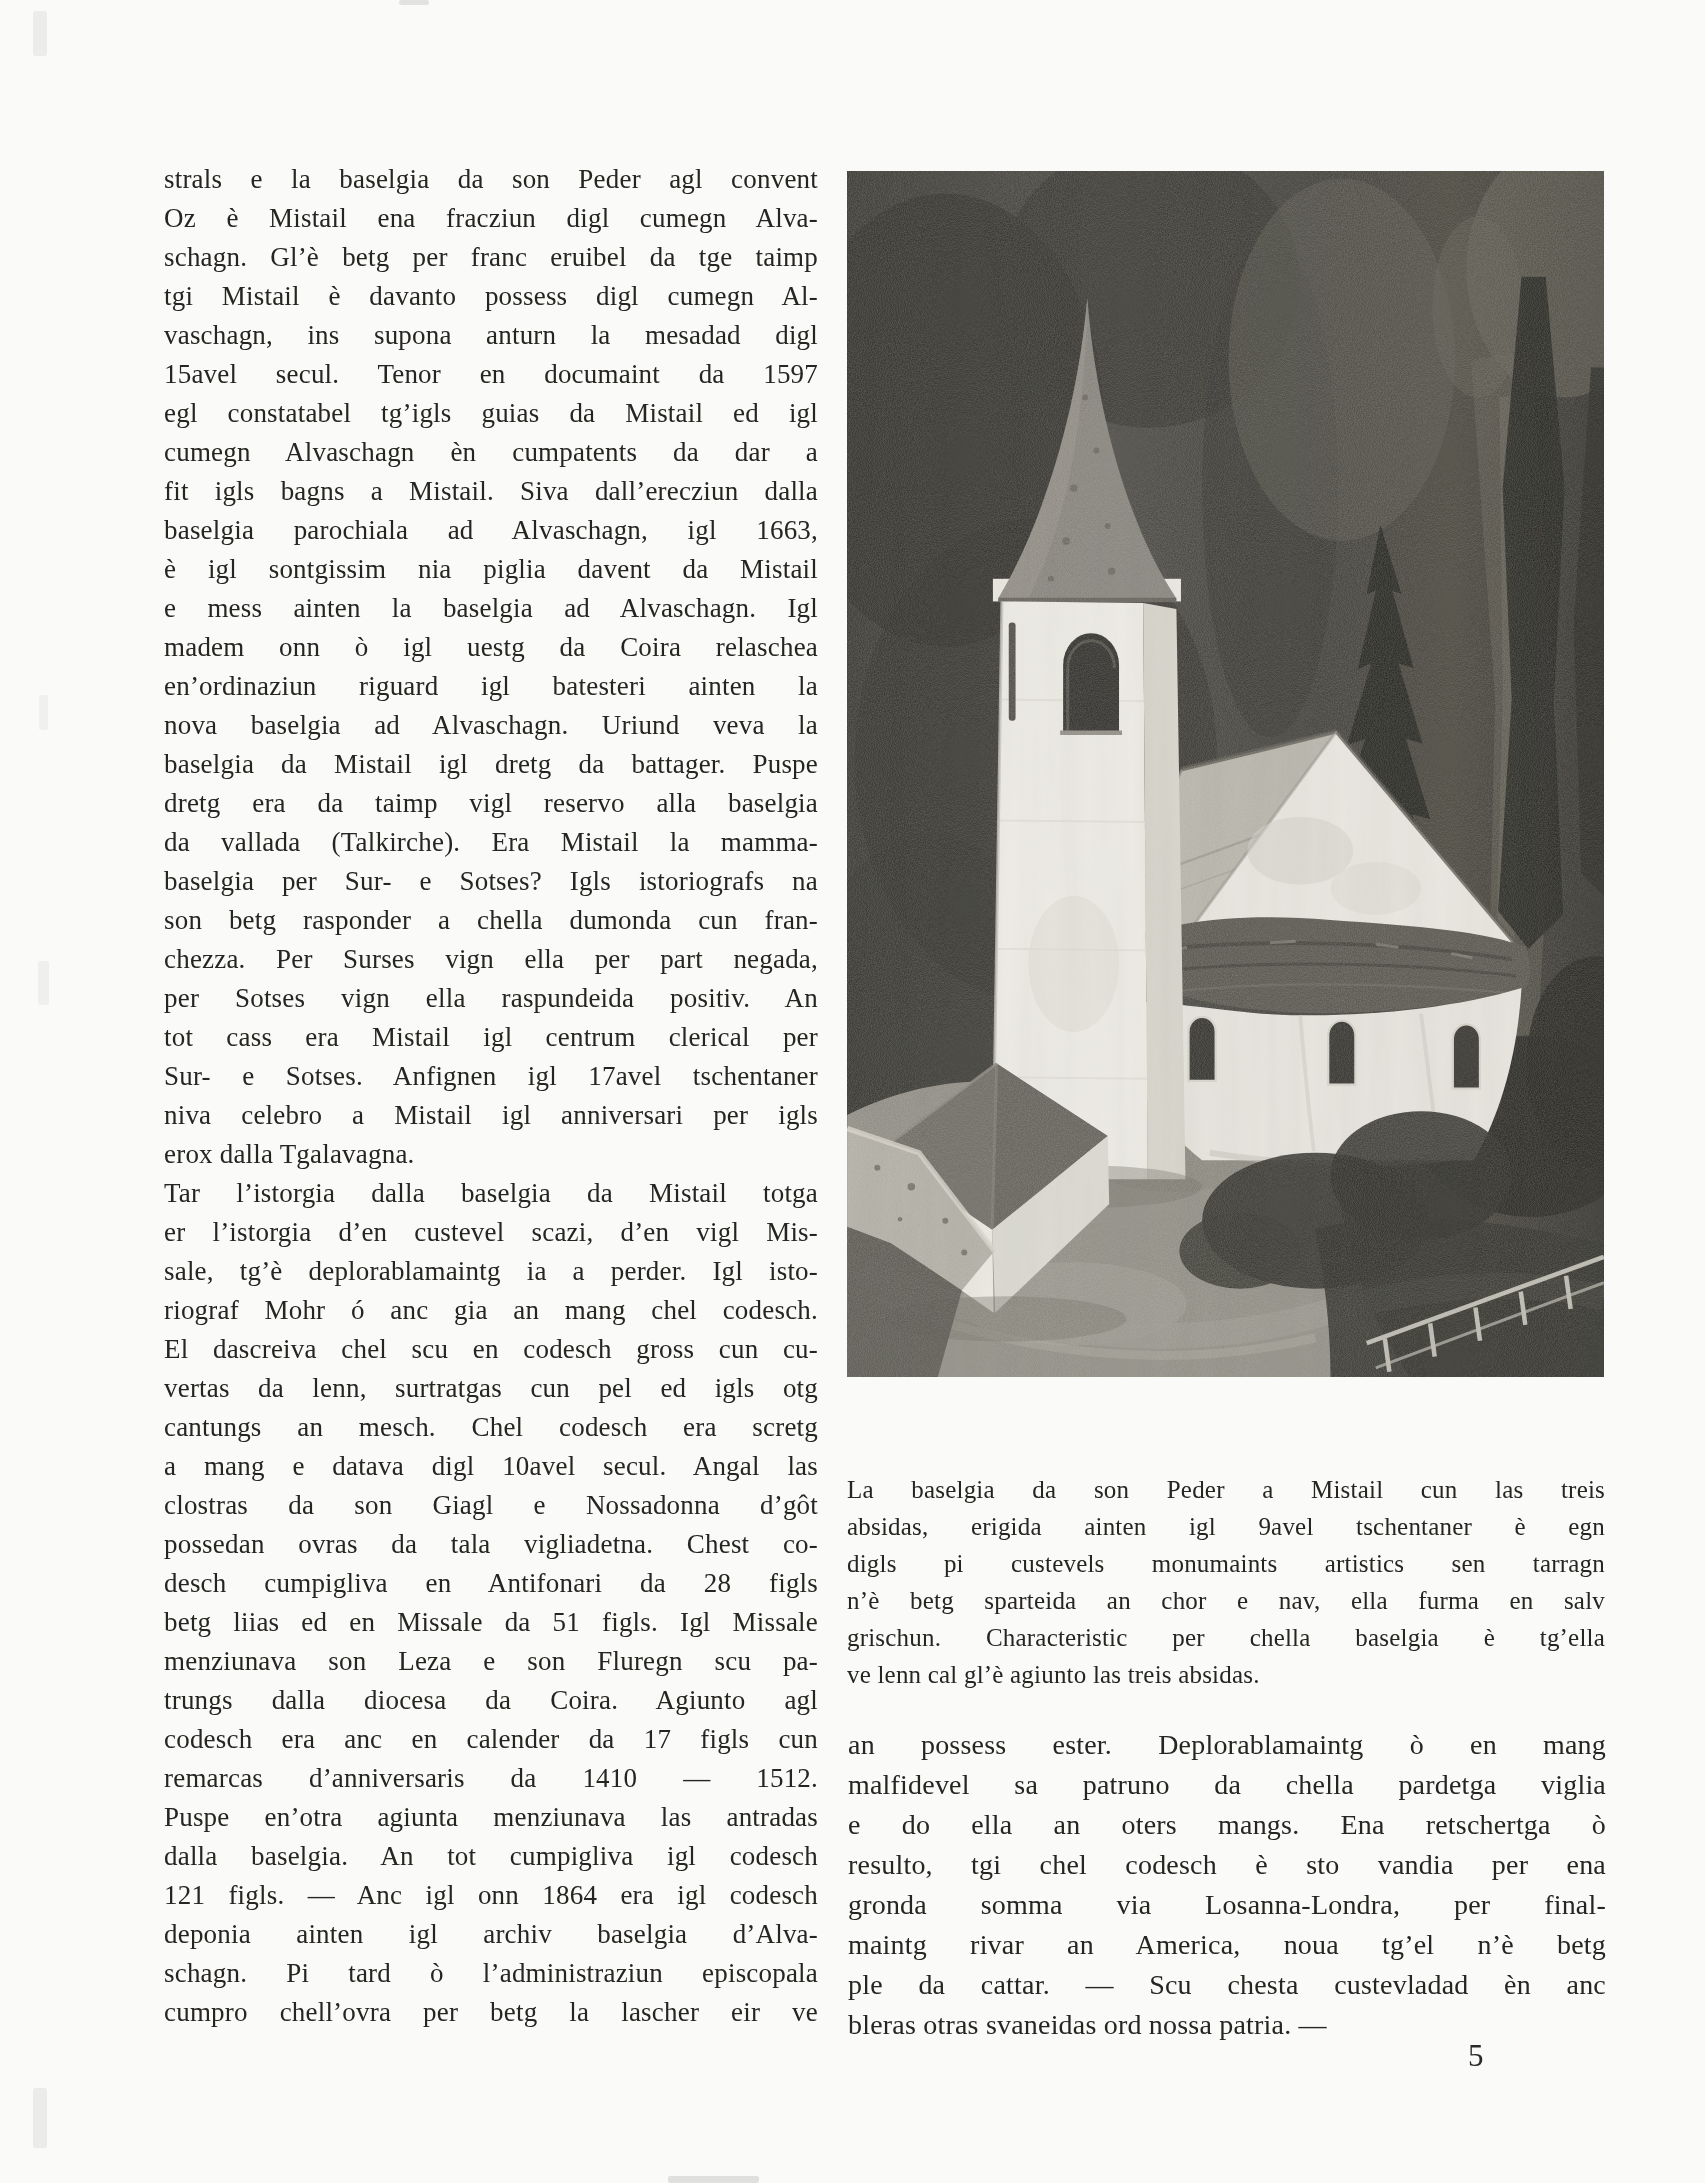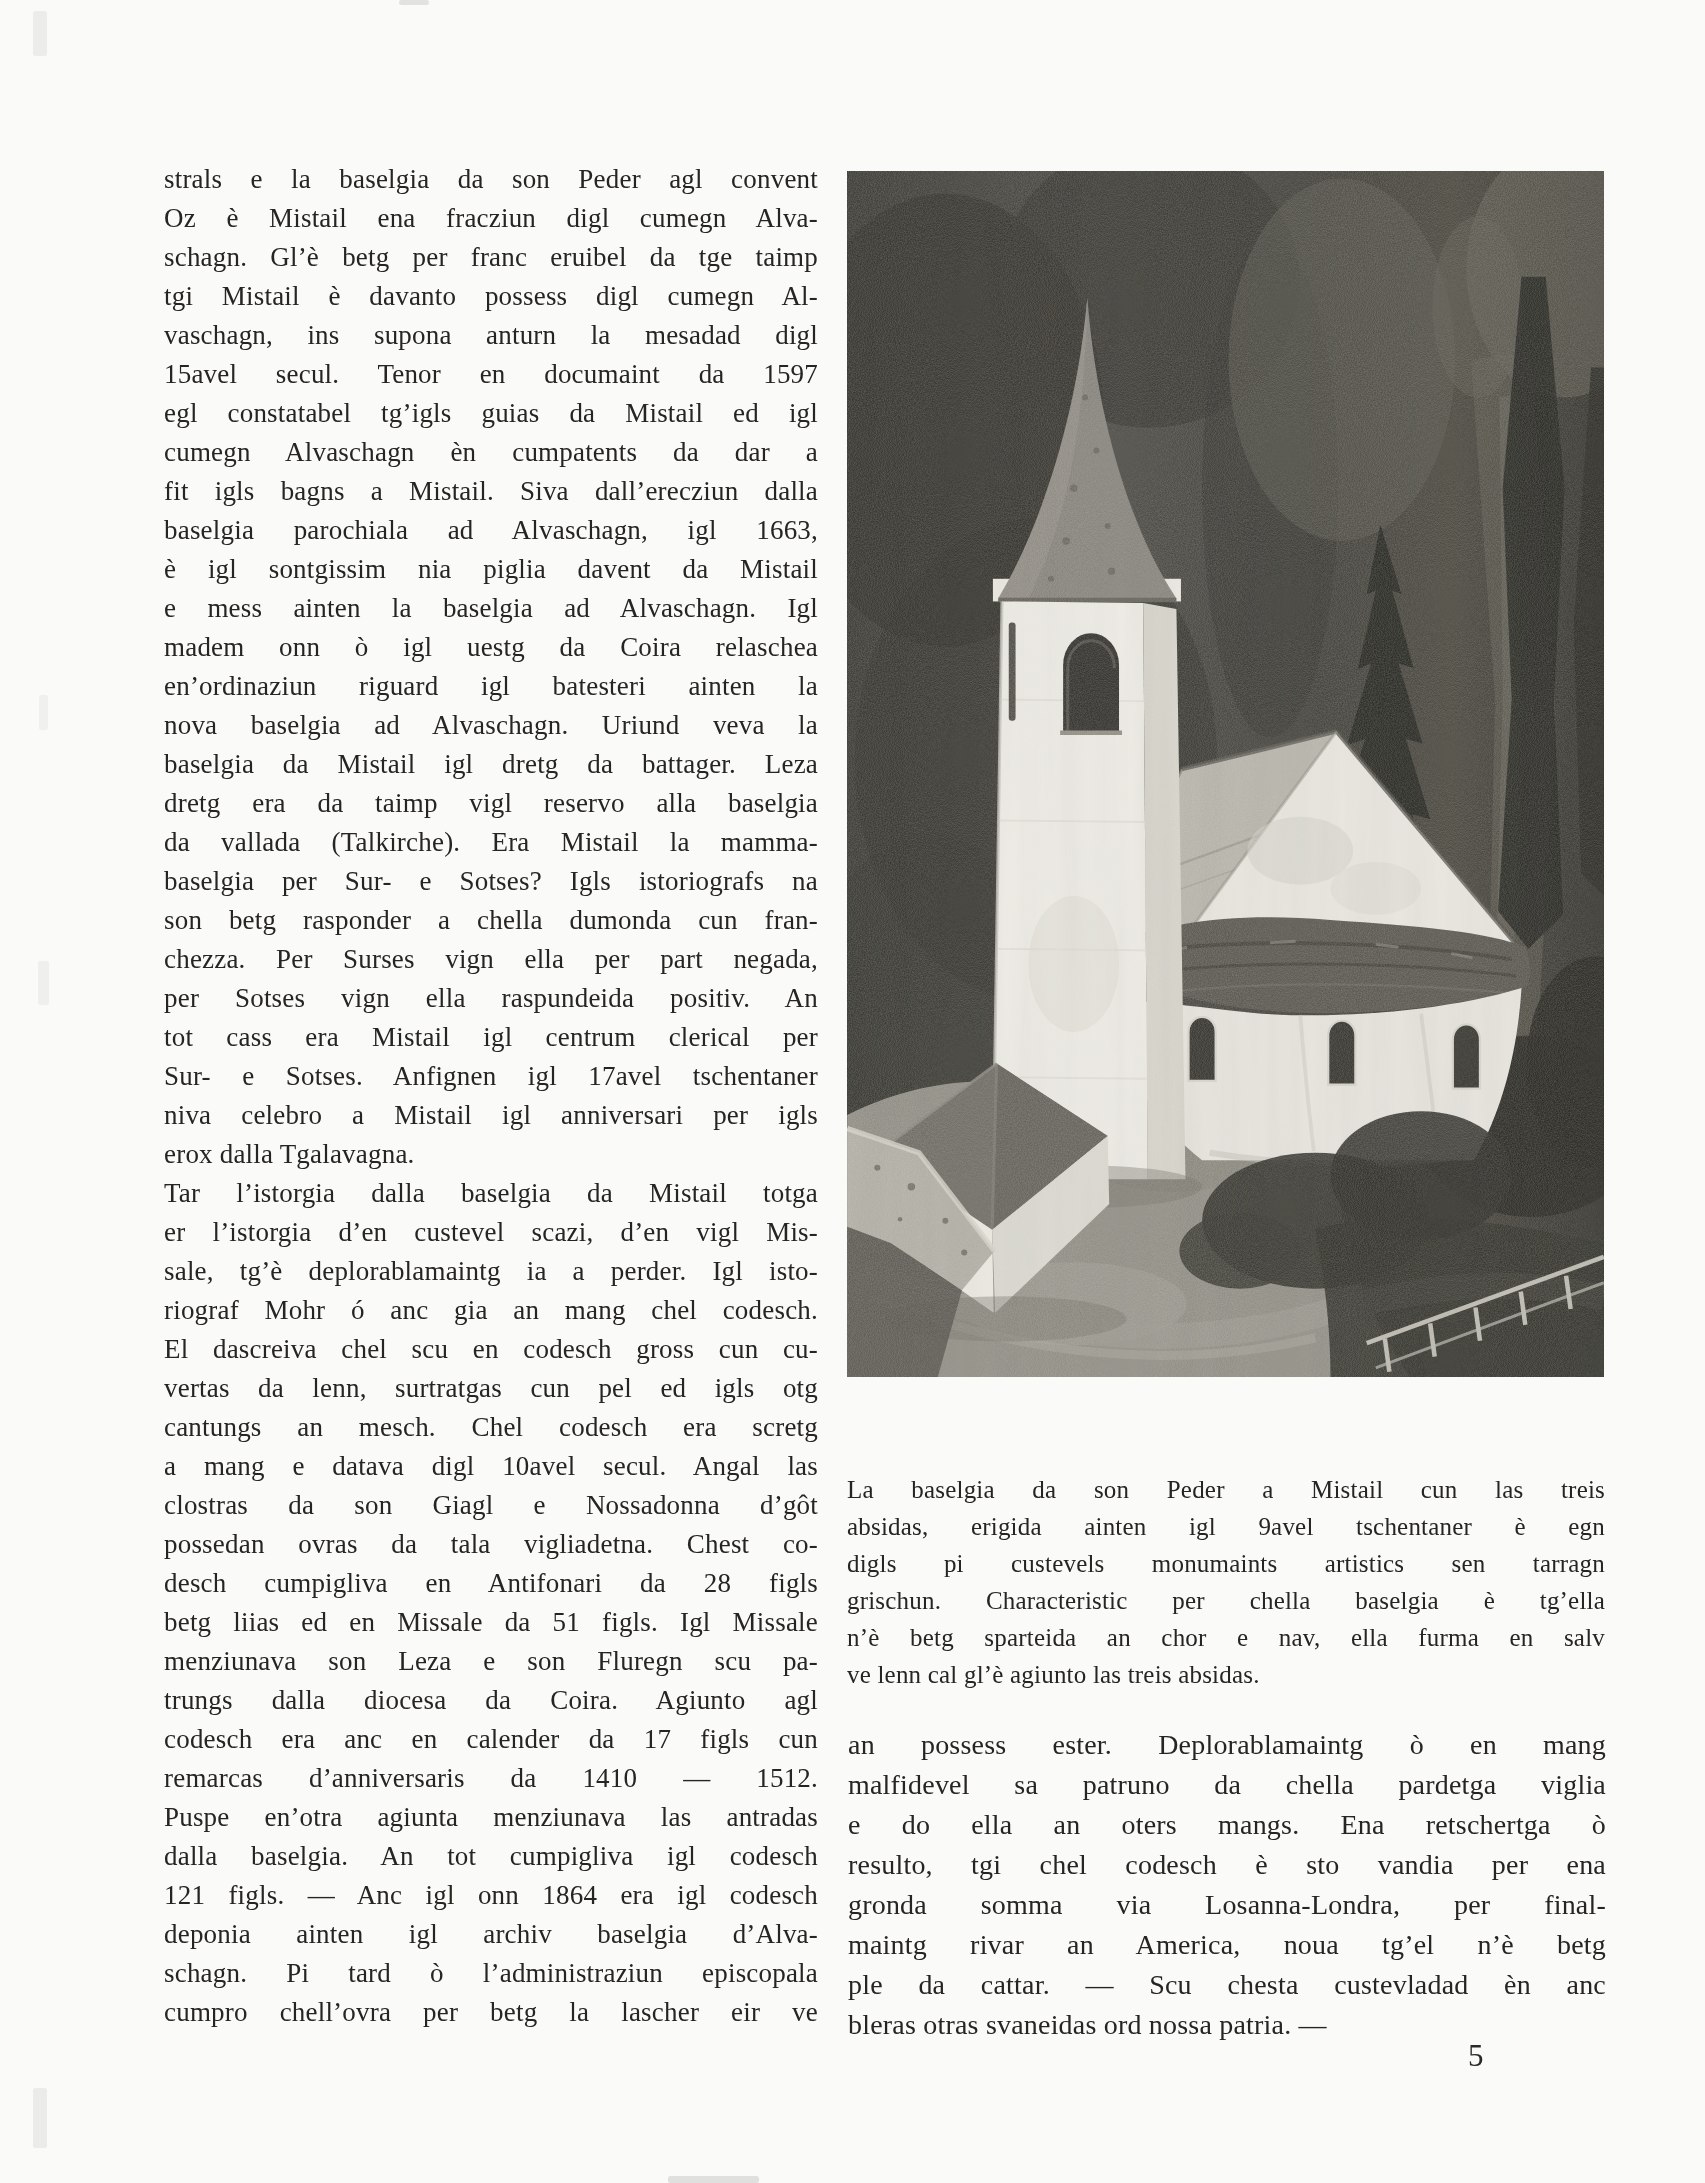--- a/index.html
+++ b/index.html
@@ -38,21 +38,21 @@
         <div class="line">15avel secul. Tenor en documaint da 1597</div>
         <div class="line">egl constatabel tg’igls guias da Mistail ed igl</div>
         <div class="line">cumegn Alvaschagn èn cumpatents da dar a</div>
         <div class="line">fit igls bagns a Mistail. Siva dall’erecziun dalla</div>
         <div class="line">baselgia parochiala ad Alvaschagn, igl 1663,</div>
         <div class="line">è igl sontgissim nia piglia davent da Mistail</div>
         <div class="line">e mess ainten la baselgia ad Alvaschagn. Igl</div>
         <div class="line">madem onn ò igl uestg da Coira relaschea</div>
         <div class="line">en’ordinaziun riguard igl batesteri ainten la</div>
         <div class="line">nova baselgia ad Alvaschagn. Uriund veva la</div>
-        <div class="line">baselgia da Mistail igl dretg da battager. Leza</div>
+        <div class="line">baselgia da Mistail igl dretg da battager. Puspe</div>
         <div class="line">dretg era da taimp vigl reservo alla baselgia</div>
         <div class="line">da vallada (Talkirche). Era Mistail la mamma-</div>
         <div class="line">baselgia per Sur- e Sotses? Igls istoriografs na</div>
         <div class="line">son betg rasponder a chella dumonda cun fran-</div>
         <div class="line">chezza. Per Surses vign ella per part negada,</div>
         <div class="line">per Sotses vign ella raspundeida positiv. An</div>
         <div class="line">tot cass era Mistail igl centrum clerical per</div>
         <div class="line">Sur- e Sotses. Anfignen igl 17avel tschentaner</div>
         <div class="line">niva celebro a Mistail igl anniversari per igls</div>
         <div class="line last">erox dalla Tgalavagna.</div>
@@ -218,22 +218,22 @@
 
       <rect width="1002" height="1597" filter="url(#streaks)" opacity=".14"></rect>
       <rect width="1002" height="1597" filter="url(#grain)" opacity=".3"></rect>
     </svg>
   </figure>
 
   <div class="caption para">
       <div class="line">La baselgia da son Peder a Mistail cun las treis</div>
       <div class="line">absidas, erigida ainten igl 9avel tschentaner è egn</div>
       <div class="line">digls pi custevels monumaints artistics sen tarragn</div>
+      <div class="line">n’è betg sparteida an chor e nav, ella furma en salv</div>
       <div class="line">grischun. Characteristic per chella baselgia è tg’ella</div>
-      <div class="line">n’è betg sparteida an chor e nav, ella furma en salv</div>
       <div class="line last">ve lenn cal gl’è agiunto las treis absidas.</div>
     </div>
 
   <div class="col right-col">
     <div class="para">
         <div class="line">an possess ester. Deplorablamaintg ò en mang</div>
         <div class="line">malfidevel sa patruno da chella pardetga viglia</div>
         <div class="line">e do ella an oters mangs. Ena retschertga ò</div>
         <div class="line">resulto, tgi chel codesch è sto vandia per ena</div>
         <div class="line">gronda somma via Losanna-Londra, per final-</div>

